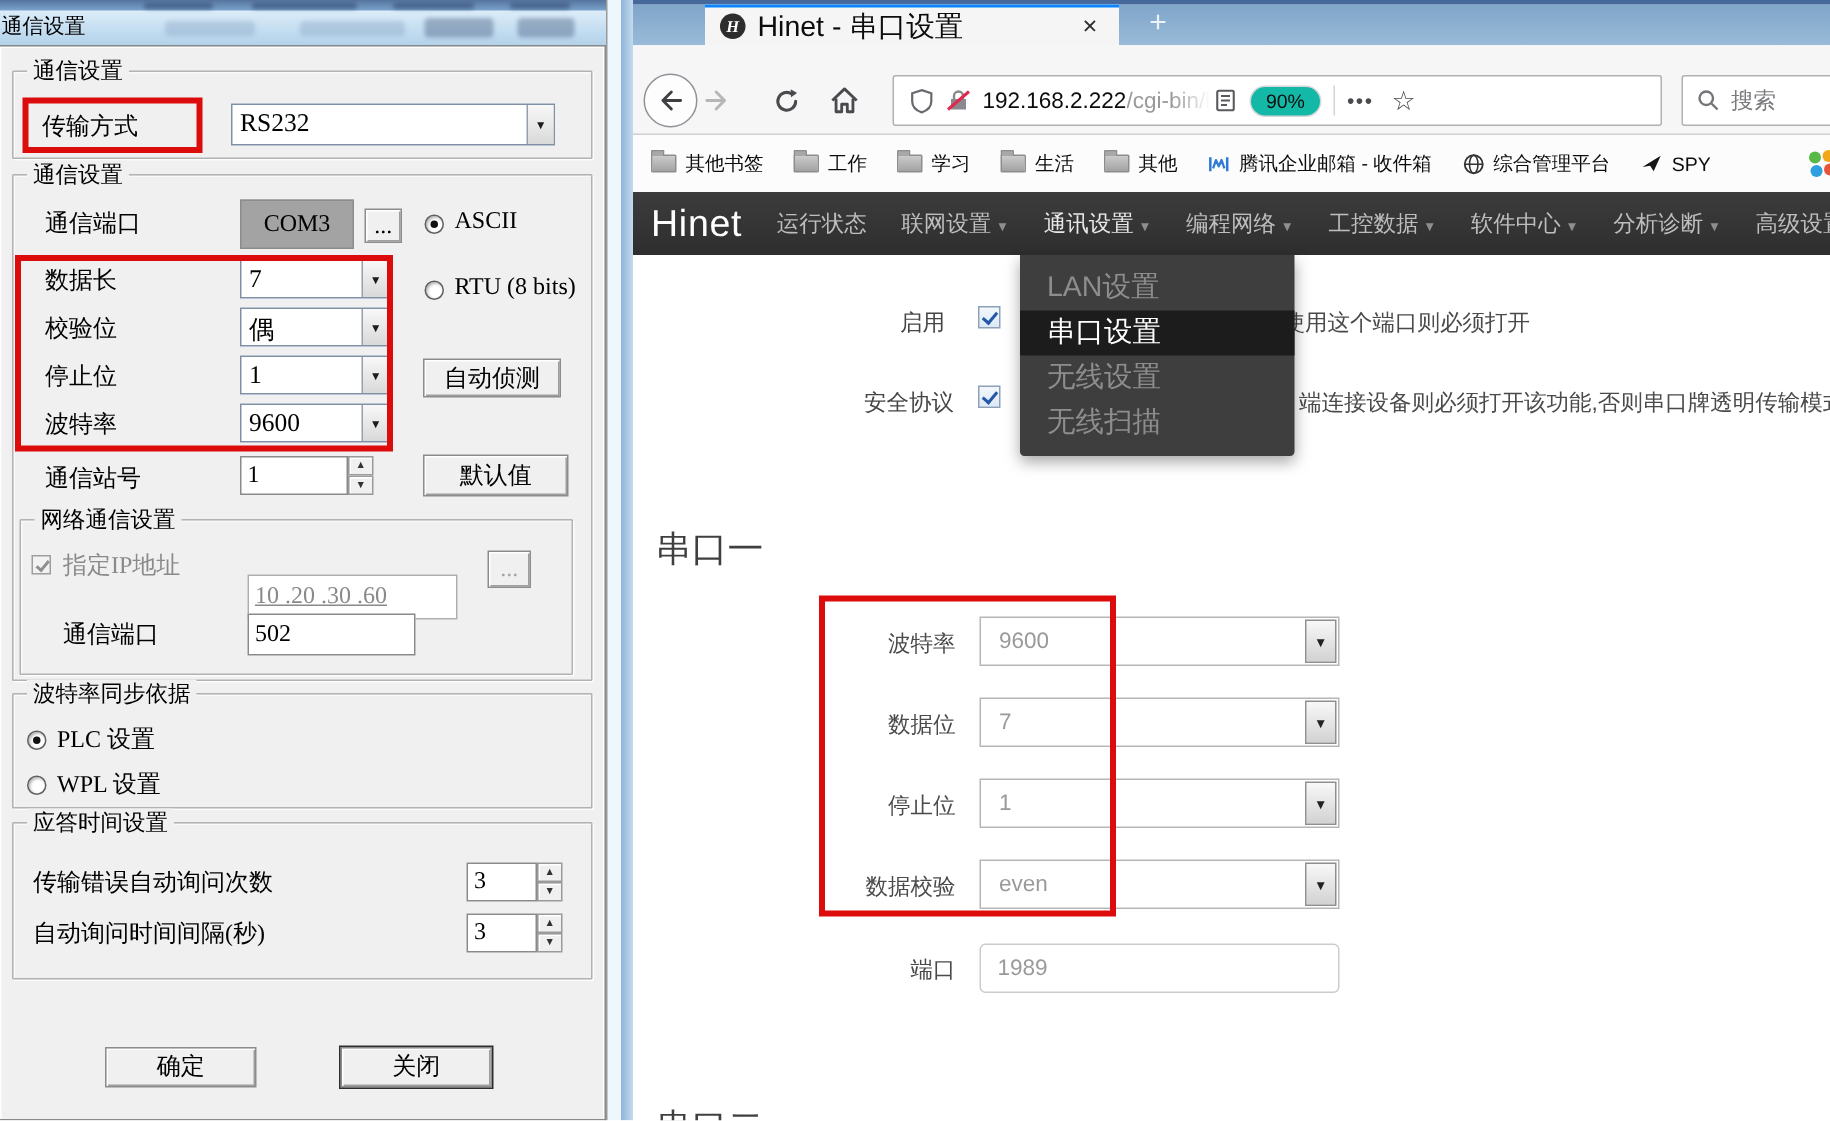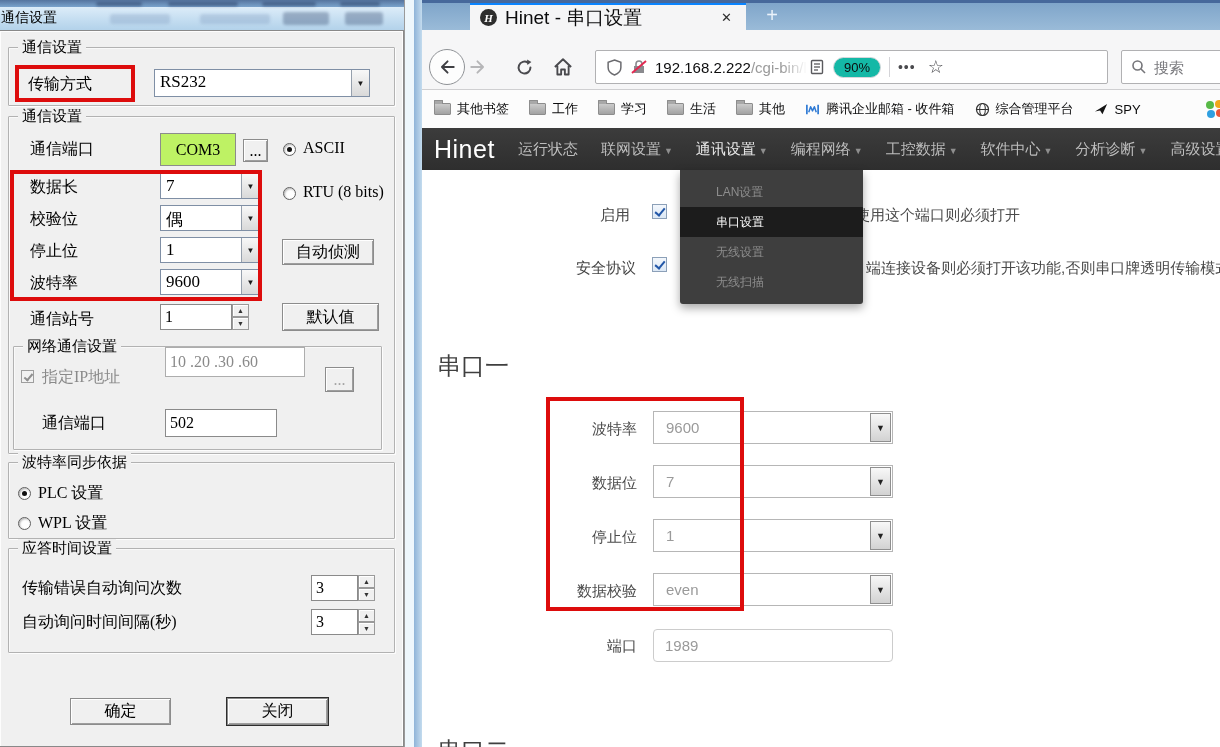--- a/index.html
+++ b/index.html
@@ -99,21 +99,21 @@
 
   
   .navbar { left:422px; top:128px; width:798px; height:42px;
     background:linear-gradient(#3c3c3c,#2e2e2e); display:flex; align-items:center; overflow:hidden; }
   .logo { margin-left:12px; font-size:25px; color:#fff; font-weight:400; letter-spacing:.5px; }
   .nav-item { margin-left:23px; font-size:15px; color:#bdbdbd; white-space:nowrap; }
   .caret { font-size:9px; color:#8e8e8e; margin-left:3px; }
 
   .dd { position:absolute; left:680px; top:170px; width:183px; background:#3e3e3e; z-index:40;
     padding:7px 0; border-radius:0 0 3px 3px; box-shadow:0 4px 10px rgba(0,0,0,.35); }
-  .dd-item { height:30px; line-height:30px; padding-left:36px; font-size:12px; color:#8d8d8d; }
+  .dd-item { height:30px; line-height:30px; padding-left:18px; font-size:19px; color:#8d8d8d; }
   .dd-item.active { background:#1c1c1c; color:#fff; }
 
   .content-label { position:absolute; font-size:15px; color:#454545; white-space:nowrap; }
   .hint { position:absolute; font-size:15px; color:#4a4a4a; white-space:nowrap; z-index:1; }
   .pchk { position:absolute; width:15px; height:15px; border:1px solid #8ca0b8;
     background:linear-gradient(#f3f7fc,#dce8f5); }
   .pchk::after { content:""; position:absolute; left:2px; top:3px; width:8px; height:4px;
     border-left:2px solid #2257a8; border-bottom:2px solid #2257a8; transform:rotate(-50deg); }
   .h1 { position:absolute; font-size:24px; color:#3f3f3f; }
   .flab { position:absolute; width:120px; text-align:right; font-size:15px; color:#4a4a4a; left:517px; white-space:nowrap; }
@@ -153,21 +153,21 @@
   <div class="dlg-label" style="left:28px;top:74px;">传输方式</div>
   <div class="combo" style="left:154px;top:69px;width:216px;height:28px;">
     <span class="txt">RS232</span>
     <span class="cbtn">▼</span>
   </div>
 
   <div class="grp" style="left:8px;top:116px;width:387px;height:338px;">
     <span class="grp-legend">通信设置</span>
   </div>
   <div class="dlg-label" style="left:30px;top:139px;">通信端口</div>
-  <div class="wbtn" style="left:160px;top:133px;width:76px;height:33px;box-shadow:none;background:#bef264;">COM3</div>
+  <div class="wbtn" style="left:160px;top:133px;width:76px;height:33px;box-shadow:none;background:#a3a3a3;">COM3</div>
   <div class="wbtn" style="left:243px;top:139px;width:25px;height:23px;">...</div>
   <div class="radio sel" style="left:283px;top:143px;"></div>
   <div class="dlg-label" style="left:303px;top:139px;">ASCII</div>
   <div class="radio" style="left:283px;top:187px;"></div>
   <div class="dlg-label" style="left:303px;top:183px;">RTU (8 bits)</div>
 
   <div class="red" style="left:10px;top:170px;width:252px;height:131px;"></div>
 
   <div class="dlg-label" style="left:30px;top:177px;">数据长</div>
   <div class="combo" style="left:160px;top:173px;width:100px;height:26px;">
@@ -198,21 +198,21 @@
   <div class="spin" style="left:232px;top:304px;height:26px;">
     <div class="sb">▲</div>
     <div class="sb">▼</div>
   </div>
 
   <div class="grp" style="left:13px;top:346px;width:369px;height:104px;">
     <span class="grp-legend">网络通信设置</span>
   </div>
   <div class="wchk" style="left:21px;top:370px;"></div>
   <div class="dlg-label dis" style="left:42px;top:367px;">指定IP地址</div>
-  <input class="wedit dis" style="left: 165px; top: 347px; width: 140px; height: 30px;" readonly="" value="10 .20 .30 .60">
+  <input class="wedit dis" style="left: 165px; top: 383px; width: 140px; height: 30px; text-decoration: underline;" readonly="" value="10 .20 .30 .60">
   <div class="wbtn dis" style="left:325px;top:367px;width:29px;height:25px;">...</div>
   <div class="dlg-label" style="left:42px;top:413px;">通信端口</div>
   <input class="wedit" style="left: 165px; top: 409px; width: 112px; height: 28px;" readonly="" value="502">
 
   <div class="grp" style="left:8px;top:462px;width:387px;height:77px;">
     <span class="grp-legend">波特率同步依据</span>
   </div>
   <div class="radio sel" style="left:18px;top:487px;"></div>
   <div class="dlg-label" style="left:38px;top:483px;">PLC 设置</div>
   <div class="radio" style="left:18px;top:517px;"></div>

